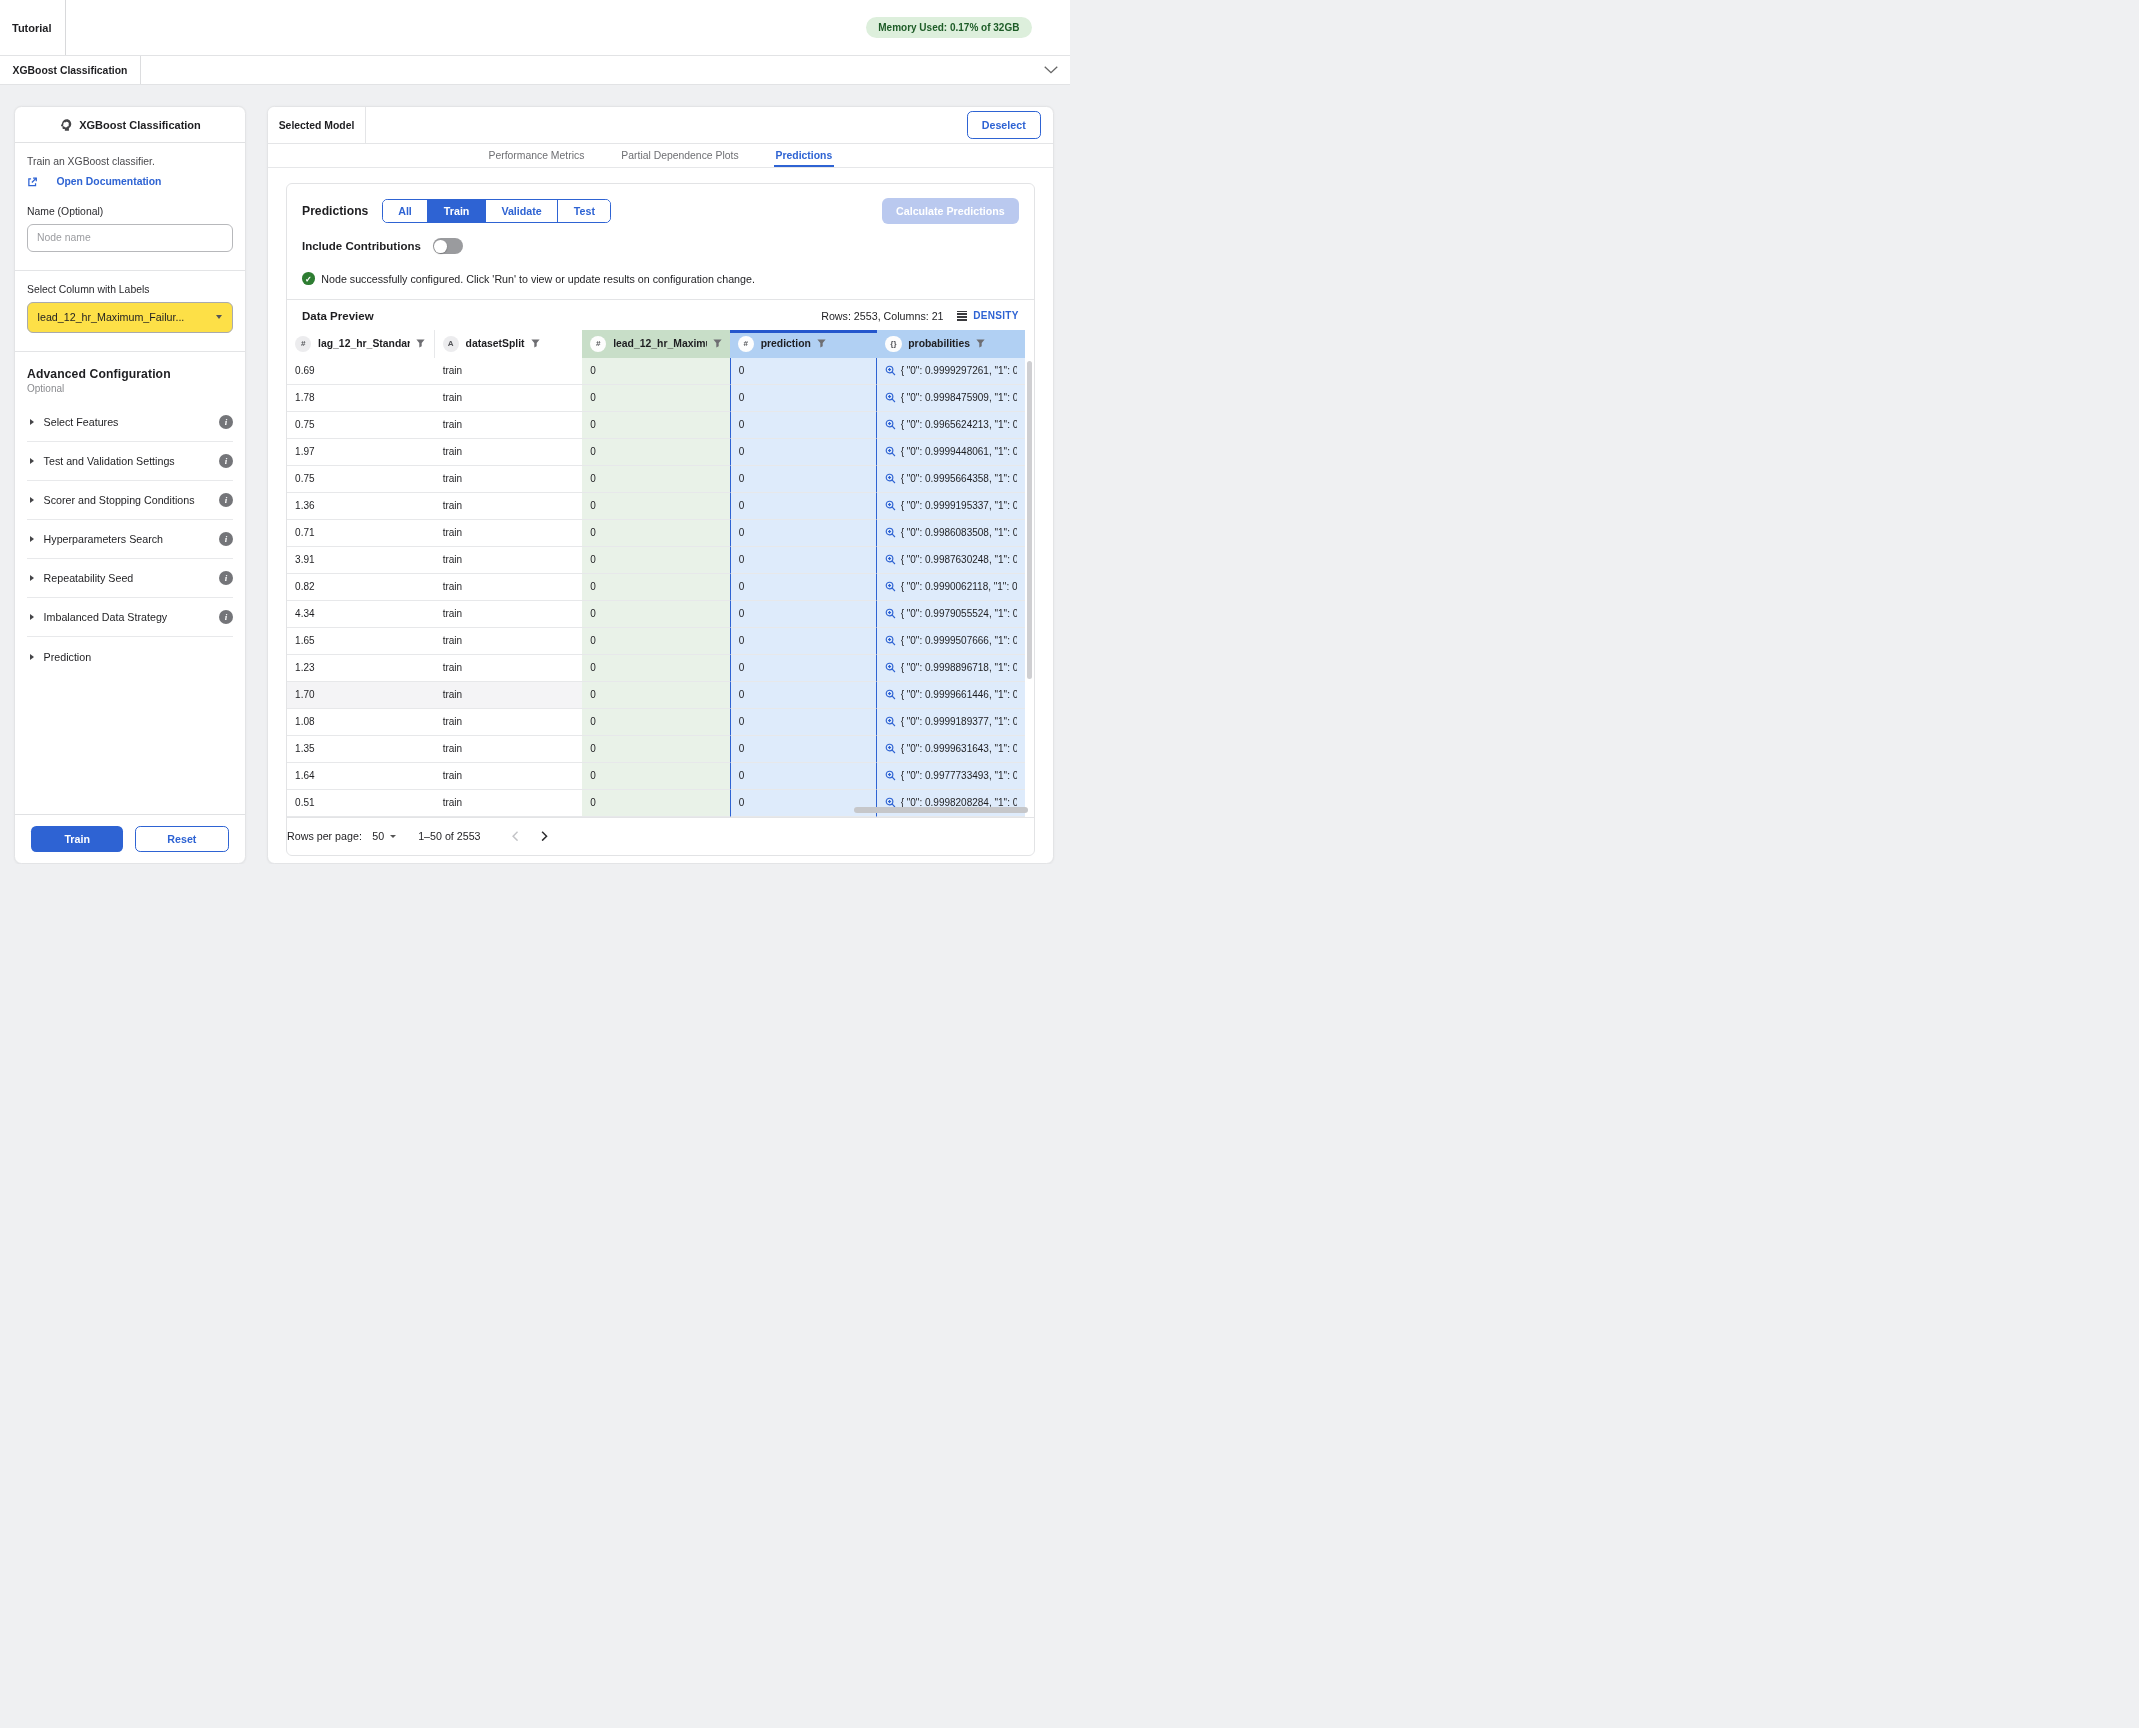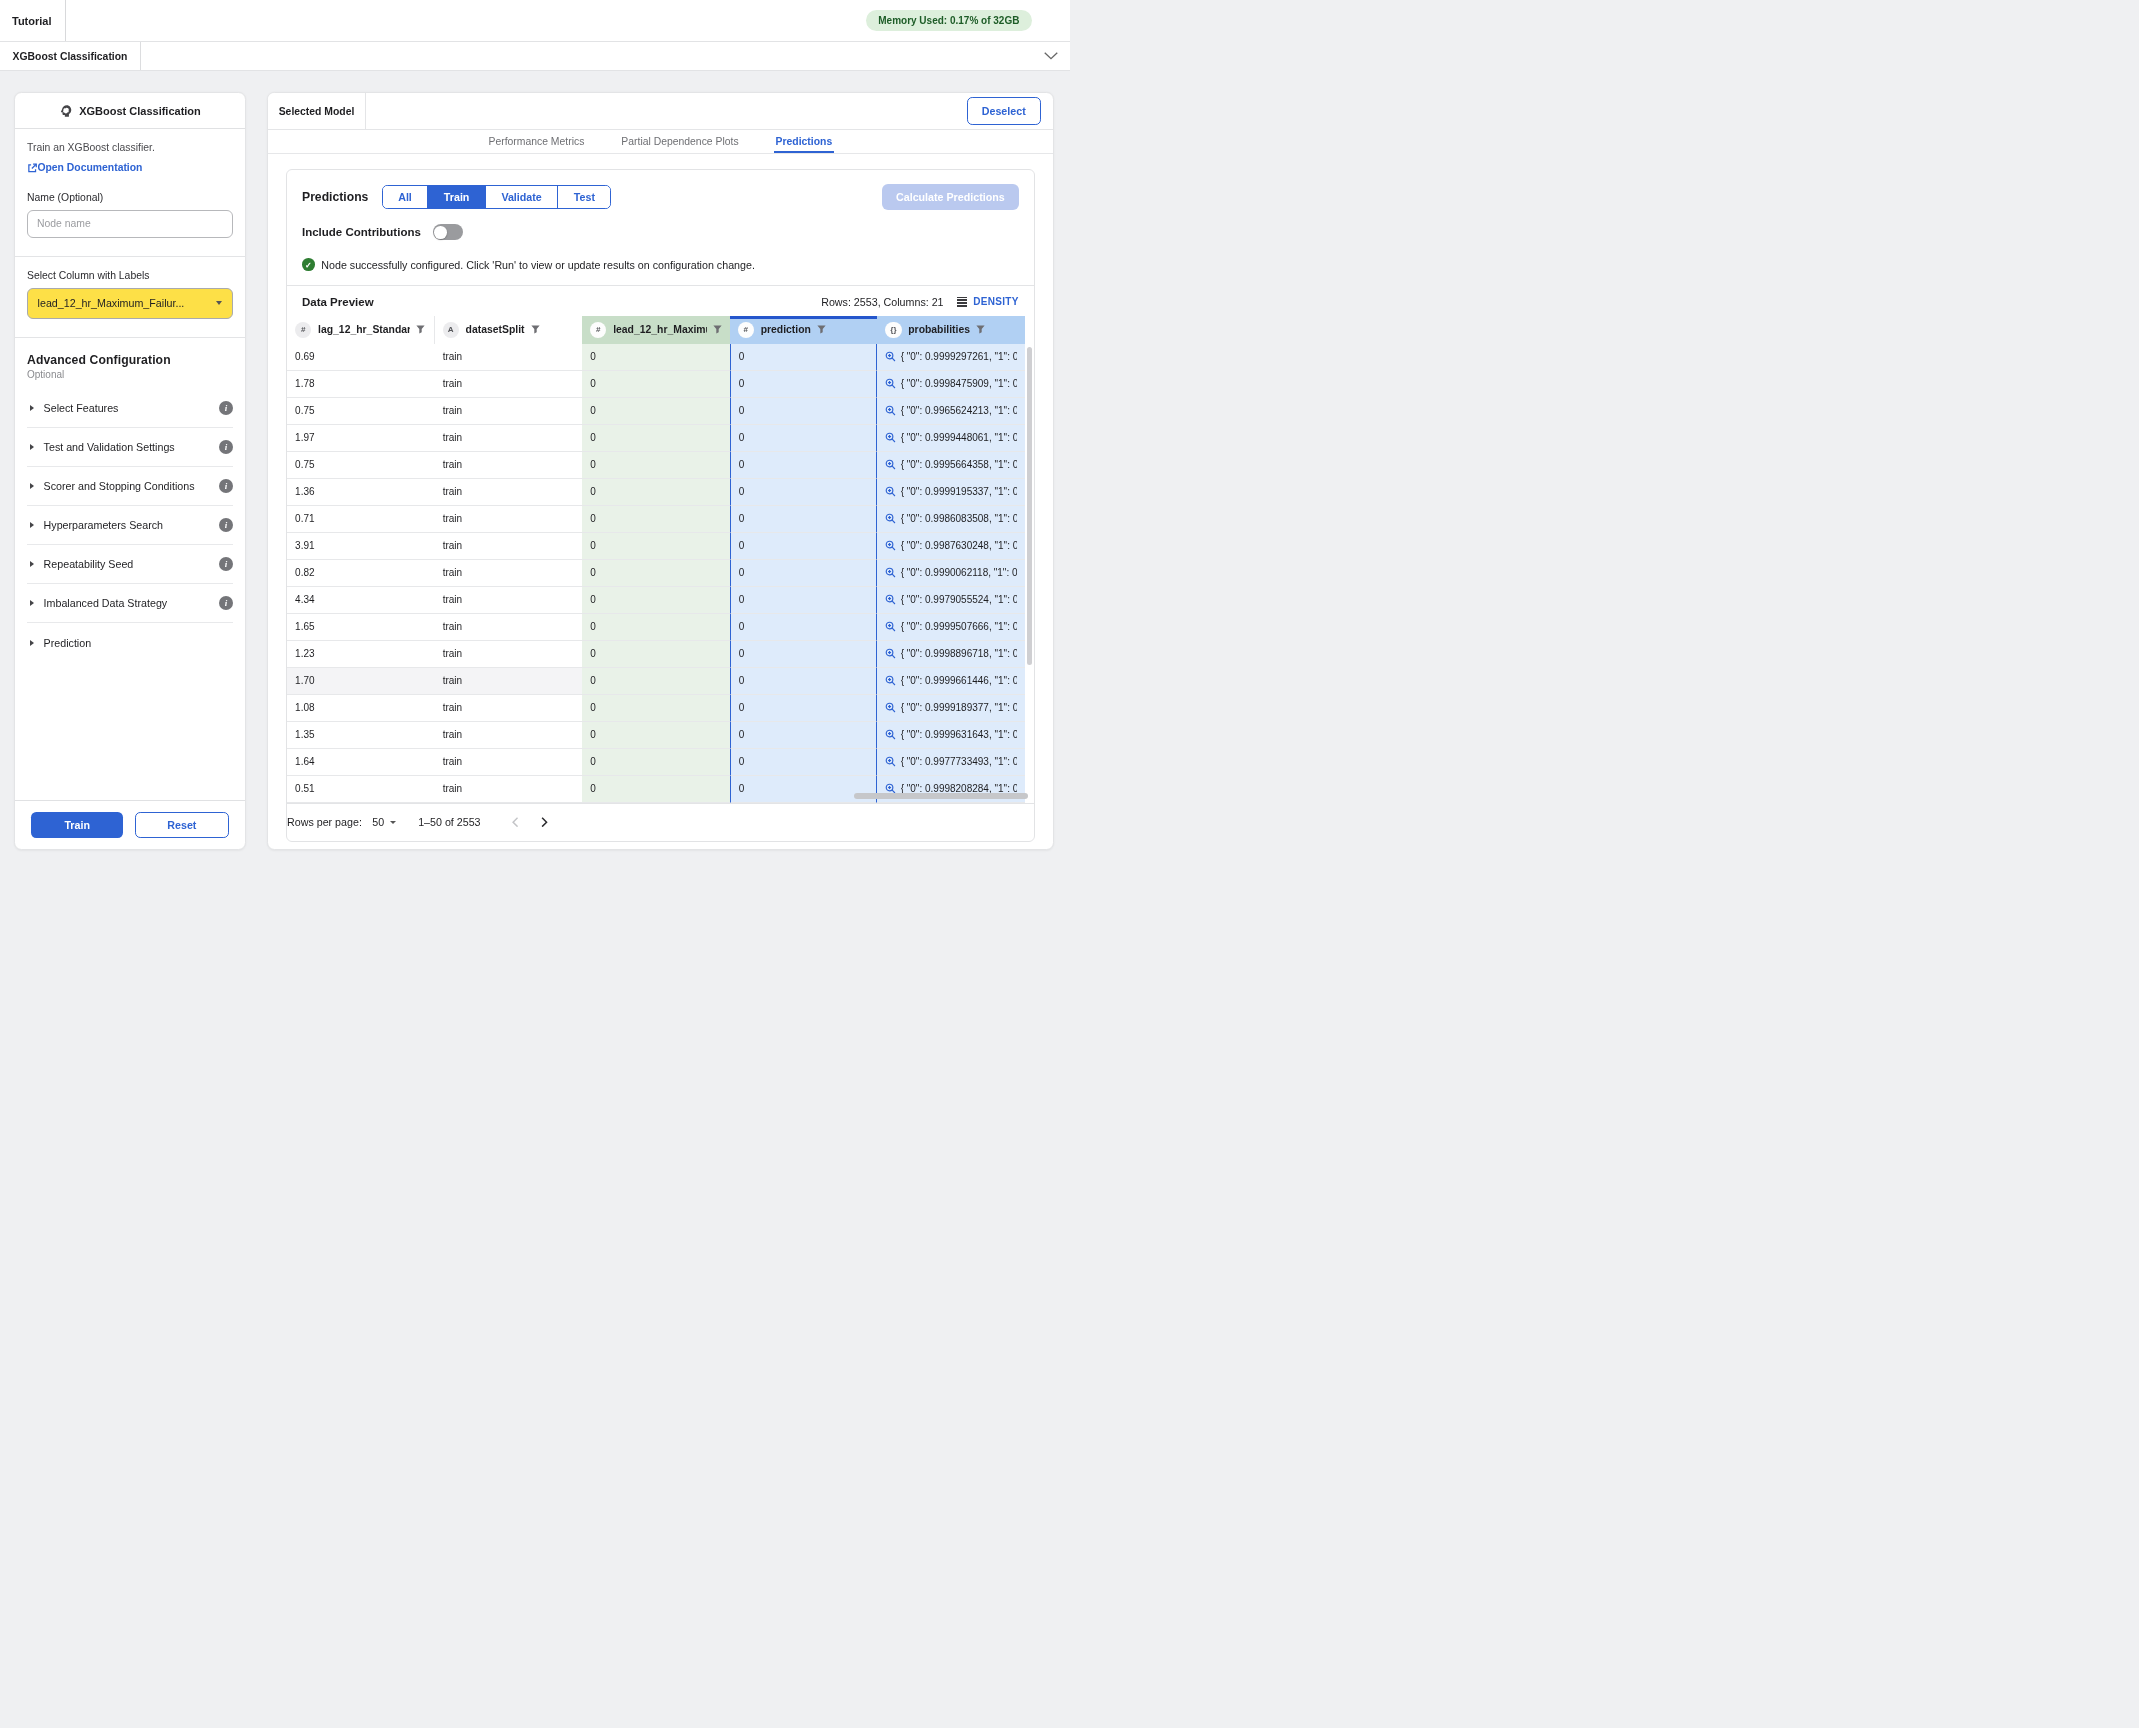--- a/index.html
+++ b/index.html
@@ -5,21 +5,21 @@
 <style>
   * { box-sizing: border-box; margin: 0; padding: 0; }
   html,body { width:1070px; height:864px; }
   body {
     font-family: "Liberation Sans", sans-serif;
     background:#eff0f2; color:#1e1e21; overflow:hidden;
     font-size:10.4px;
   }
   
   .topbar {
-    height:42px; background:#fff; border-bottom:0.7px solid #e2e3e5;
+    height:56px; background:#fff; border-bottom:0.7px solid #e2e3e5;
     display:flex; align-items:center; justify-content:space-between;
   }
   .tutorial-tab {
     height:100%; min-width:65px; padding:0 13.3px 0 12px;
     display:flex; align-items:center; border-right:0.7px solid #d8d9db;
     font-weight:bold; font-size:11px;
   }
   .memory-badge {
     margin-right:38px; background:#ddefdc; color:#1d5c27;
     font-weight:bold; font-size:10px; padding:5.2px 12.6px; border-radius:739px;
@@ -46,21 +46,21 @@
 
   
   .sidebar { width:232px; height:758px; display:flex; flex-direction:column; overflow:hidden; }
   .sb-header {
     height:36px; flex:0 0 36px; border-bottom:0.7px solid #e0e1e3;
     display:flex; align-items:center; justify-content:center; gap:6px;
     font-weight:bold; font-size:11px;
   }
   .sb-section { padding:13.3px 12px 18px; border-bottom:0.7px solid #e3e4e6; }
   .sb-desc { color:#4a4a4e; font-size:10.4px; }
-  .doc-link { display:flex; align-items:center; gap:0; margin-top:9px;
+  .doc-link { display:flex; align-items:center; gap:19px; margin-top:9px;
     color:#2e63d3; font-weight:bold; font-size:10.4px; cursor:pointer; }
   .field-label { margin-top:19px; font-size:10.4px; color:#2a2a2e; }
   .field-label.first { margin-top:0; }
   .text-input {
     margin-top:6.7px; width:100%; height:28px; border:0.7px solid #b7b8bb; border-radius:6px;
     padding:0 9px; font-size:10.4px; font-family:"Liberation Sans",sans-serif; color:#1e1e21;
     outline:none; background:#fff;
   }
   .text-input::placeholder { color:#9b9ca0; }
   .select-box {

